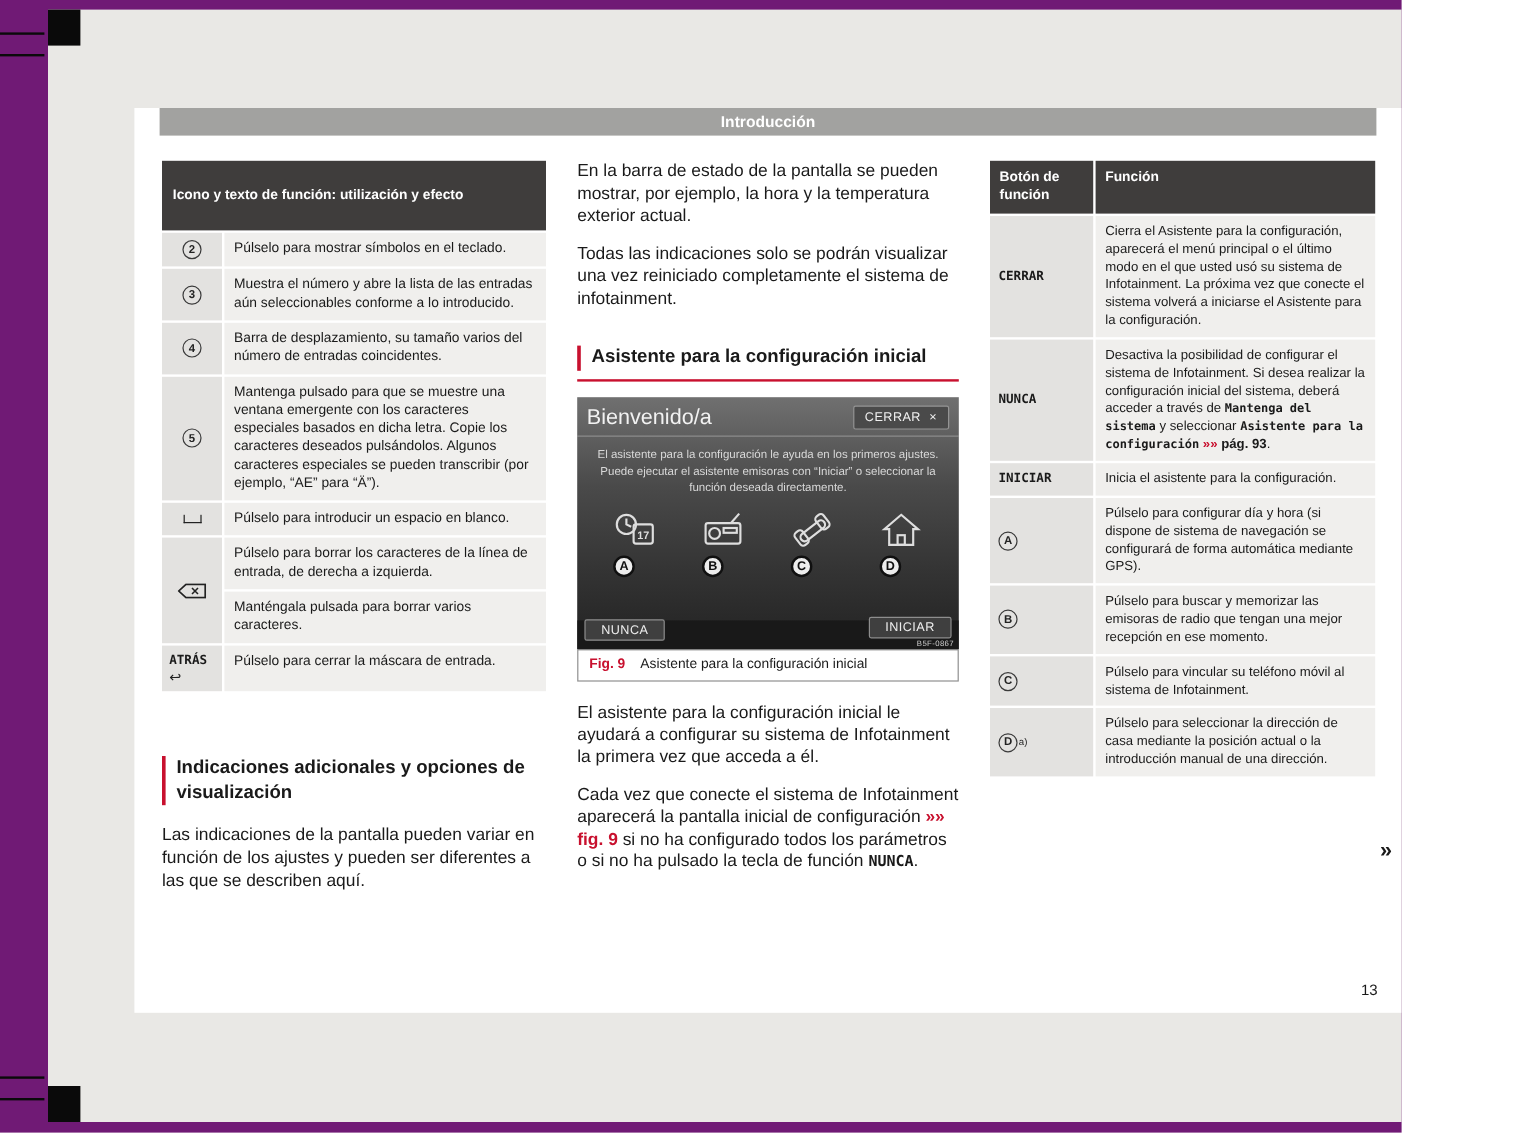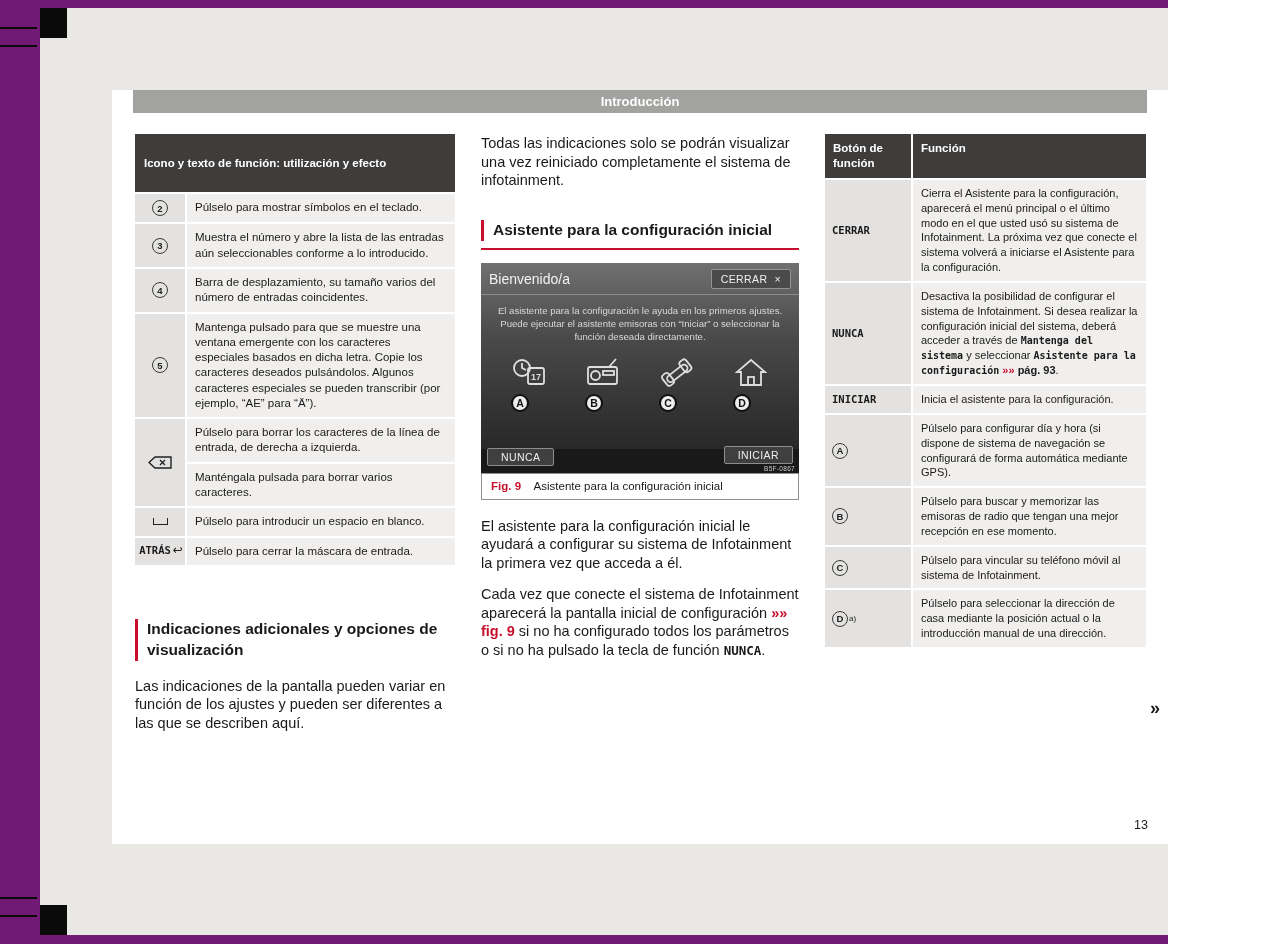--- a/index.html
+++ b/index.html
@@ -30,21 +30,21 @@
   .col { position:absolute; top:44px; }
   .col1 { left:23px;  width:320px; }
   .col2 { left:369px; width:318px; }
   .col3 { left:713px; width:321px; }
 
   
   .tbl-head { background:#3f3d3c; color:#fff; font-weight:bold; font-size:11.5px; padding:22px 9px; line-height:1.25; }
   .trow { display:flex; gap:2px; margin-top:2px; }
   .tlabel { width:50px; background:#e3e2e0; display:flex; align-items:center; padding:6px 4px; }
   .tlabel.center { justify-content:center; }
-  .tlabel.col-v { flex-direction:row; align-items:flex-start; justify-content:center; gap:2px; padding-left:6px; }
+  .tlabel.col-v { flex-direction:column; align-items:flex-start; gap:2px; padding-left:6px; }
   .ttext { flex:1; background:#f0efed; font-size:11.5px; line-height:1.33; padding:6px 8px; }
   .tstack { flex:1; display:flex; flex-direction:column; gap:2px; }
   .tstack .ttext { flex:none; }
 
   .hrow3 { display:flex; gap:2px; }
   .h3cell { background:#3f3d3c; color:#fff; font-weight:bold; font-size:11.5px; padding:7px 8px; line-height:1.3; }
   .h3cell.first { width:86px; }
   .h3cell.second { flex:1; }
   .tlabel3 { width:86px; background:#e3e2e0; display:flex; align-items:center; padding:6px 7px; }
   .ttext3 { flex:1; background:#f0efed; font-size:11px; line-height:1.35; padding:6px 8px; }
@@ -66,21 +66,21 @@
   .col1 .heading { margin-top:54px; margin-bottom:16px; }
   .col2 .heading { margin-top:30px; margin-bottom:7px; }
   .red-rule { height:2px; background:var(--accent); margin:0 0 13px 0; }
 
   
   .fig { margin:0 0 17px 0; }
   .screen { position:relative; width:100%; height:210px; overflow:hidden;
             background:linear-gradient(180deg,#707070 0%,#4a4a4a 35%,#333 70%,#222 100%); }
   .screen-topbar { display:flex; justify-content:space-between; align-items:center; padding:6px 8px 5px;
                    border-bottom:1px solid rgba(255,255,255,.28); }
-  .welcome { color:#f2f2f2; font-size:14px; }
+  .welcome { color:#f2f2f2; font-size:18px; }
   .close-btn { display:inline-flex; gap:7px; align-items:center; background:#4a4a4a; border:1px solid #949494;
                border-radius:2px; color:#f0f0f0; font-size:10.5px; padding:3px 9px; letter-spacing:.4px; }
   .screen-text { margin:9px auto 0; width:95%; text-align:center; color:#d8d8d8; font-size:9.6px; line-height:1.4; }
   .screen-icons { display:flex; justify-content:space-between; padding:13px 30px 0; }
   .icon-stack { display:flex; flex-direction:column; gap:7px; }
   .icon-stack svg { stroke:#dedede; fill:none; stroke-width:1.8; }
   .callout { width:18px; height:18px; border:2px solid #101010; background:#ededed; border-radius:50%;
              display:flex; align-items:center; justify-content:center; font-weight:bold; font-size:10.5px; color:#111; }
   .screen-strip { position:absolute; left:0; right:0; bottom:0; height:24px; background:#191919; }
   .scr-btn { position:absolute; background:#3f3f3f; border:1px solid #8d8d8d; border-radius:2px;
@@ -144,52 +144,53 @@
 
         <div class="trow">
           <div class="tlabel center">
             <span class="circ">5</span>
           </div>
           <div class="ttext">Mantenga pulsado para que se muestre una ventana emergente con los caracteres especiales basados en dicha letra. Copie los caracteres deseados pulsándolos. Algunos caracteres especiales se pueden transcribir (por ejemplo, “AE” para “Ä”).</div>
         </div>
 
         <div class="trow">
           <div class="tlabel center">
+            <span class="space-icon"></span>
+          </div>
+          <div class="ttext">Púlselo para introducir un espacio en blanco.</div>
+        </div>
+
+        <div class="trow">
+          <div class="tlabel center">
             <svg width="24" height="13" viewBox="0 0 24 13">
               <path d="M7 1 H23 V12 H7 L1 6.5 Z" stroke="#222" fill="none" stroke-width="1.4"></path>
               <path d="M12 4 L17 9 M17 4 L12 9" stroke="#222" fill="none" stroke-width="1.3"></path>
             </svg>
           </div>
           <div class="tstack">
             <div class="ttext">Púlselo para borrar los caracteres de la línea de entrada, de derecha a izquierda.</div>
             <div class="ttext">Manténgala pulsada para borrar varios caracteres.</div>
           </div>
         </div>
 
         <div class="trow">
-          <div class="tlabel center">
-            <span class="space-icon"></span>
-          </div>
-          <div class="ttext">Púlselo para introducir un espacio en blanco.</div>
-        </div>
-
-        <div class="trow">
           <div class="tlabel col-v">
             <span class="mono-lb">ATRÁS</span>
             <span class="back-arrow">↩</span>
           </div>
           <div class="ttext">Púlselo para cerrar la máscara de entrada.</div>
         </div>
       </div>
 
       <div class="heading">Indicaciones adicionales y opciones de visualización</div>
       <p class="body">Las indicaciones de la pantalla pueden variar en función de los ajustes y pueden ser diferentes a las que se describen aquí.</p>
     </div>
 
     <div class="col col2">
+      <p class="body">En la barra de estado de la pantalla se pueden mostrar, por ejemplo, la hora y la temperatura exterior actual.</p>
       <p class="body">Todas las indicaciones solo se podrán visualizar una vez reiniciado completamente el sistema de infotainment.</p>
 
       <div class="heading">Asistente para la configuración inicial</div>
       <div class="red-rule"></div>
 
       <figure class="fig">
         <div class="screen">
           <div class="screen-topbar">
             <span class="welcome">Bienvenido/a</span>
             <span class="close-btn">

